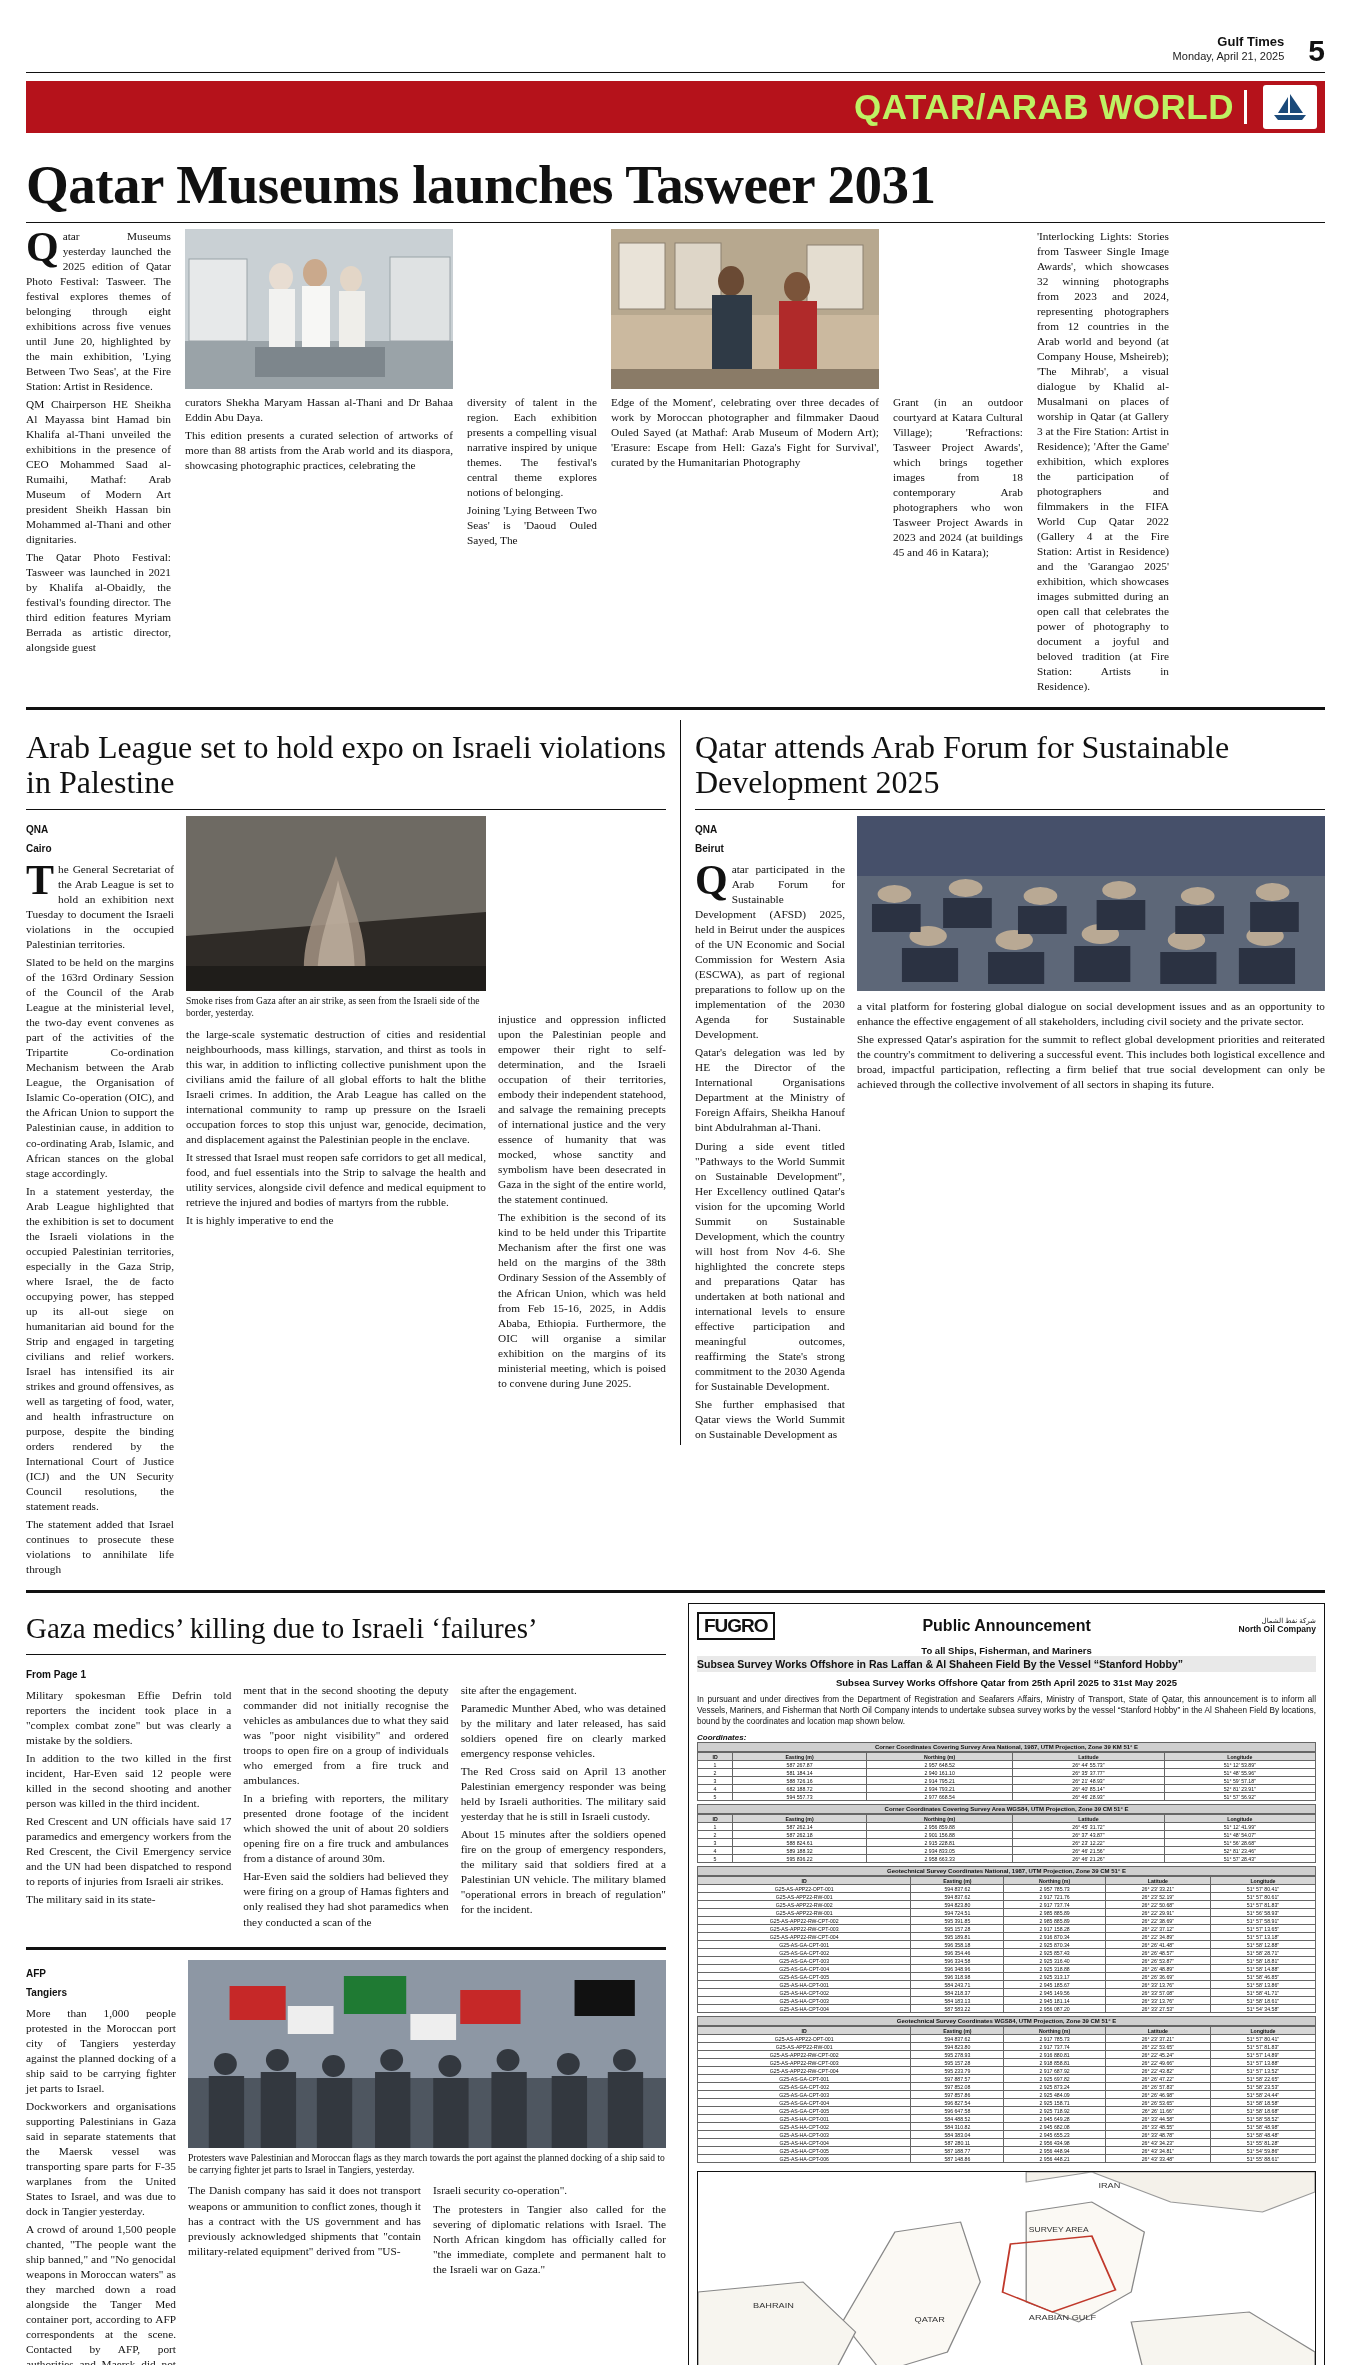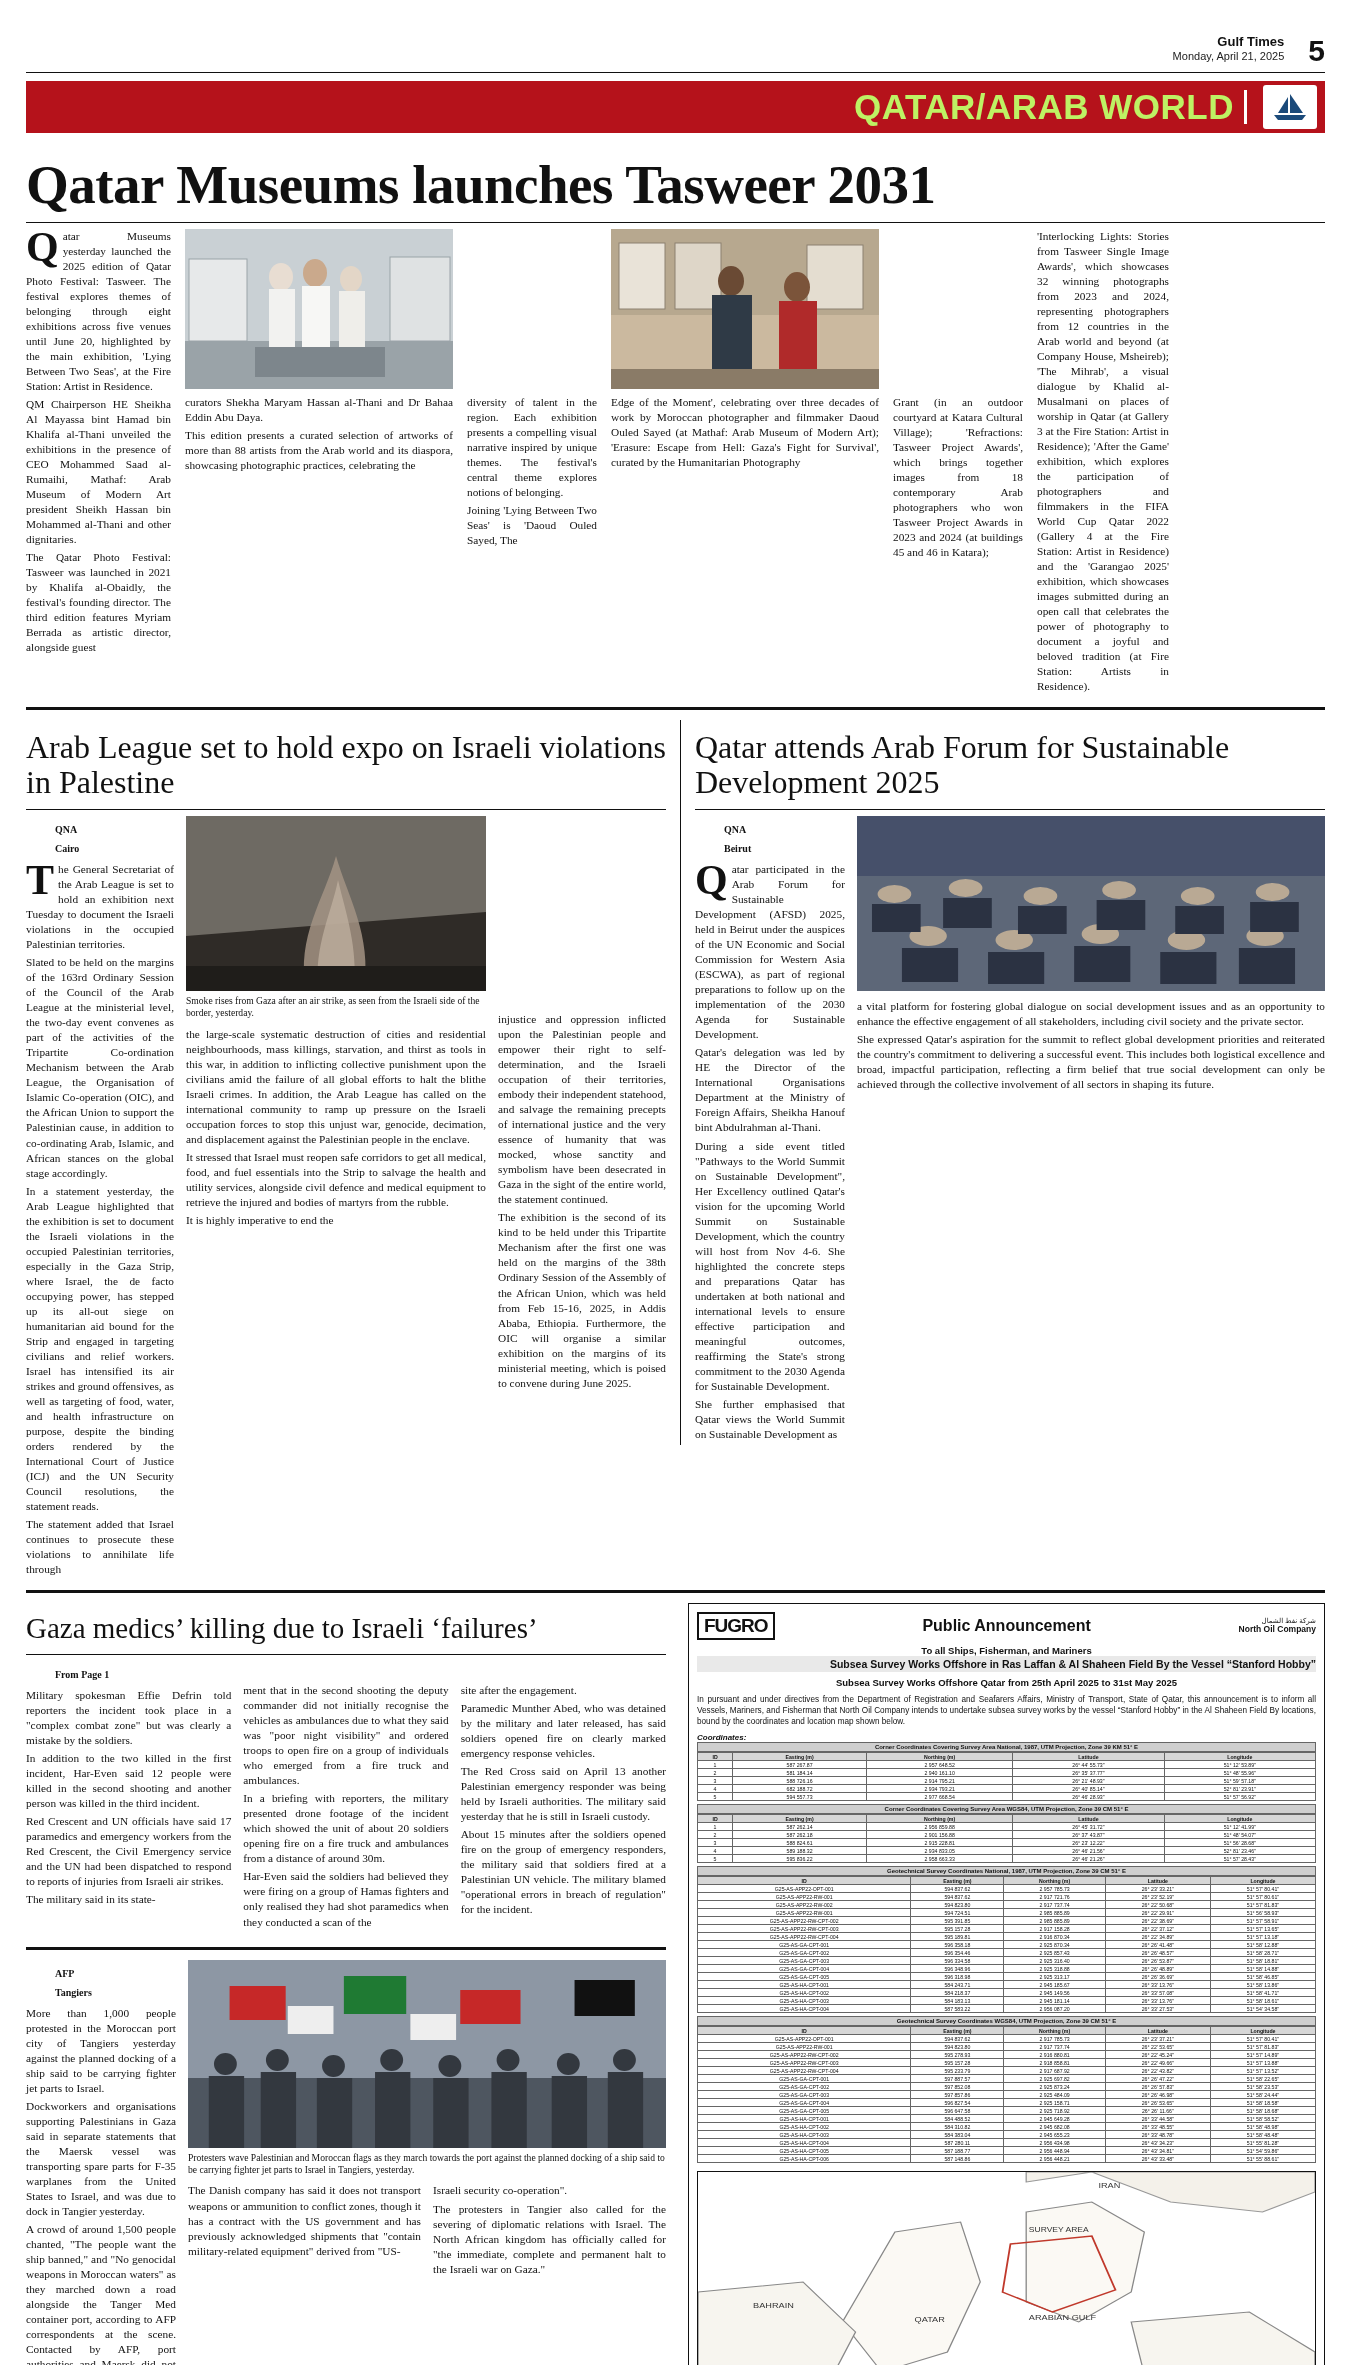--- a/index.html
+++ b/index.html
@@ -27,33 +27,33 @@
   .col{flex:1;min-width:0;}
   .txt{font-size:11.3px;line-height:1.33;text-align:justify;hyphens:auto;}
   .txt p{margin:0 0 3px 0;text-indent:0;}
   .dropcapwrap{position:relative;}
   .dropcap{float:left;font-size:42px;line-height:0.78;font-weight:bold;padding:2px 4px 0 0;font-family:"Liberation Serif",serif;}
   
   .photo{width:100%;background:#5b6a74;position:relative;overflow:hidden;}
   .cap{font-size:9.6px;line-height:1.25;padding:4px 0 0 0;font-family:"Liberation Serif",serif;}
   
   .sub-headline{font-family:"Liberation Serif",serif;font-size:32px;line-height:1.08;margin:10px 0 10px 0;}
-  .byline{font-family:Liberation Serif, serif;font-weight:bold;font-size:10px;margin-top:8px;margin-left:29px;}
+  .byline{font-family:Liberation Sans, sans-serif;font-weight:bold;font-size:10px;margin-top:8px;}
   .divider-v{border-left:1px solid #111;}
   
   .strip{background:#111;color:#fff;font-family:"Liberation Sans",sans-serif;font-weight:bold;font-size:14.5px;padding:5px 8px;margin:0 26px;}
   
   .pa-box{border:1px solid #111;padding:8px;font-family:"Liberation Sans",sans-serif;background:#fff;}
   .pa-top{display:flex;align-items:center;justify-content:space-between;}
   .fugro{font-family:"Liberation Sans",sans-serif;font-weight:bold;font-size:19px;letter-spacing:-1px;border:2px solid #111;padding:1px 5px;}
   .pa-title{font-weight:bold;font-size:16px;text-align:center;flex:1;}
   .noc{text-align:right;font-size:7px;line-height:1.15;}
   .noc b{font-size:8.5px;}
   .pa-sub{text-align:center;font-size:9.5px;font-weight:bold;margin-top:5px;}
-  .pa-sub2{text-align:right;font-size:10.5px;font-weight:bold;background:#e9e9e9;padding:2px 0;}
+  .pa-sub2{text-align:left;font-size:10.5px;font-weight:bold;background:#e9e9e9;padding:2px 0;}
   .pa-body{font-size:8.2px;line-height:1.35;text-align:justify;margin-top:6px;}
   .coord-label{font-size:8px;font-weight:bold;margin-top:6px;font-style:italic;}
   table.coord{width:100%;border-collapse:collapse;font-size:5.2px;}
   table.coord th,table.coord td{border:0.5px solid #666;padding:0.5px 1px;text-align:center;}
   table.coord th{background:#d7d7d7;font-weight:bold;}
   .coord-cap{background:#cfcfcf;font-weight:bold;font-size:6px;text-align:center;border:0.5px solid #666;padding:1px;}
   .map{border:1px solid #111;height:260px;margin-top:8px;position:relative;background:#fdfdfd;overflow:hidden;}
   
   .ph-qm{background:linear-gradient(180deg,#cfd6da 0%,#b9c2c7 40%,#8d979e 100%);}
   .ph-qm2{background:linear-gradient(180deg,#d9c9b4 0%,#c2a98c 50%,#8e7a60 100%);}

